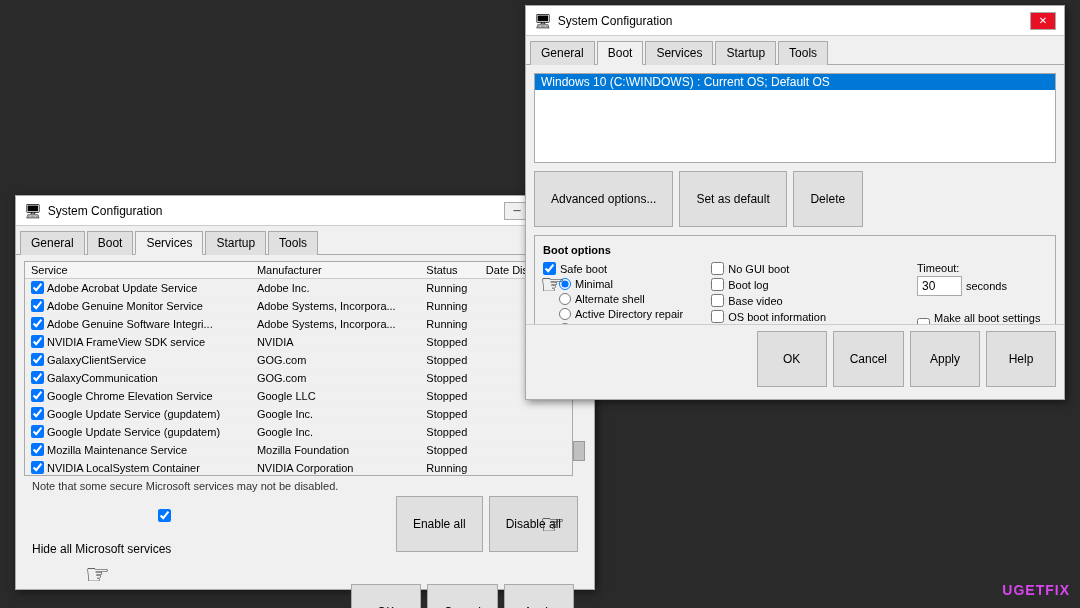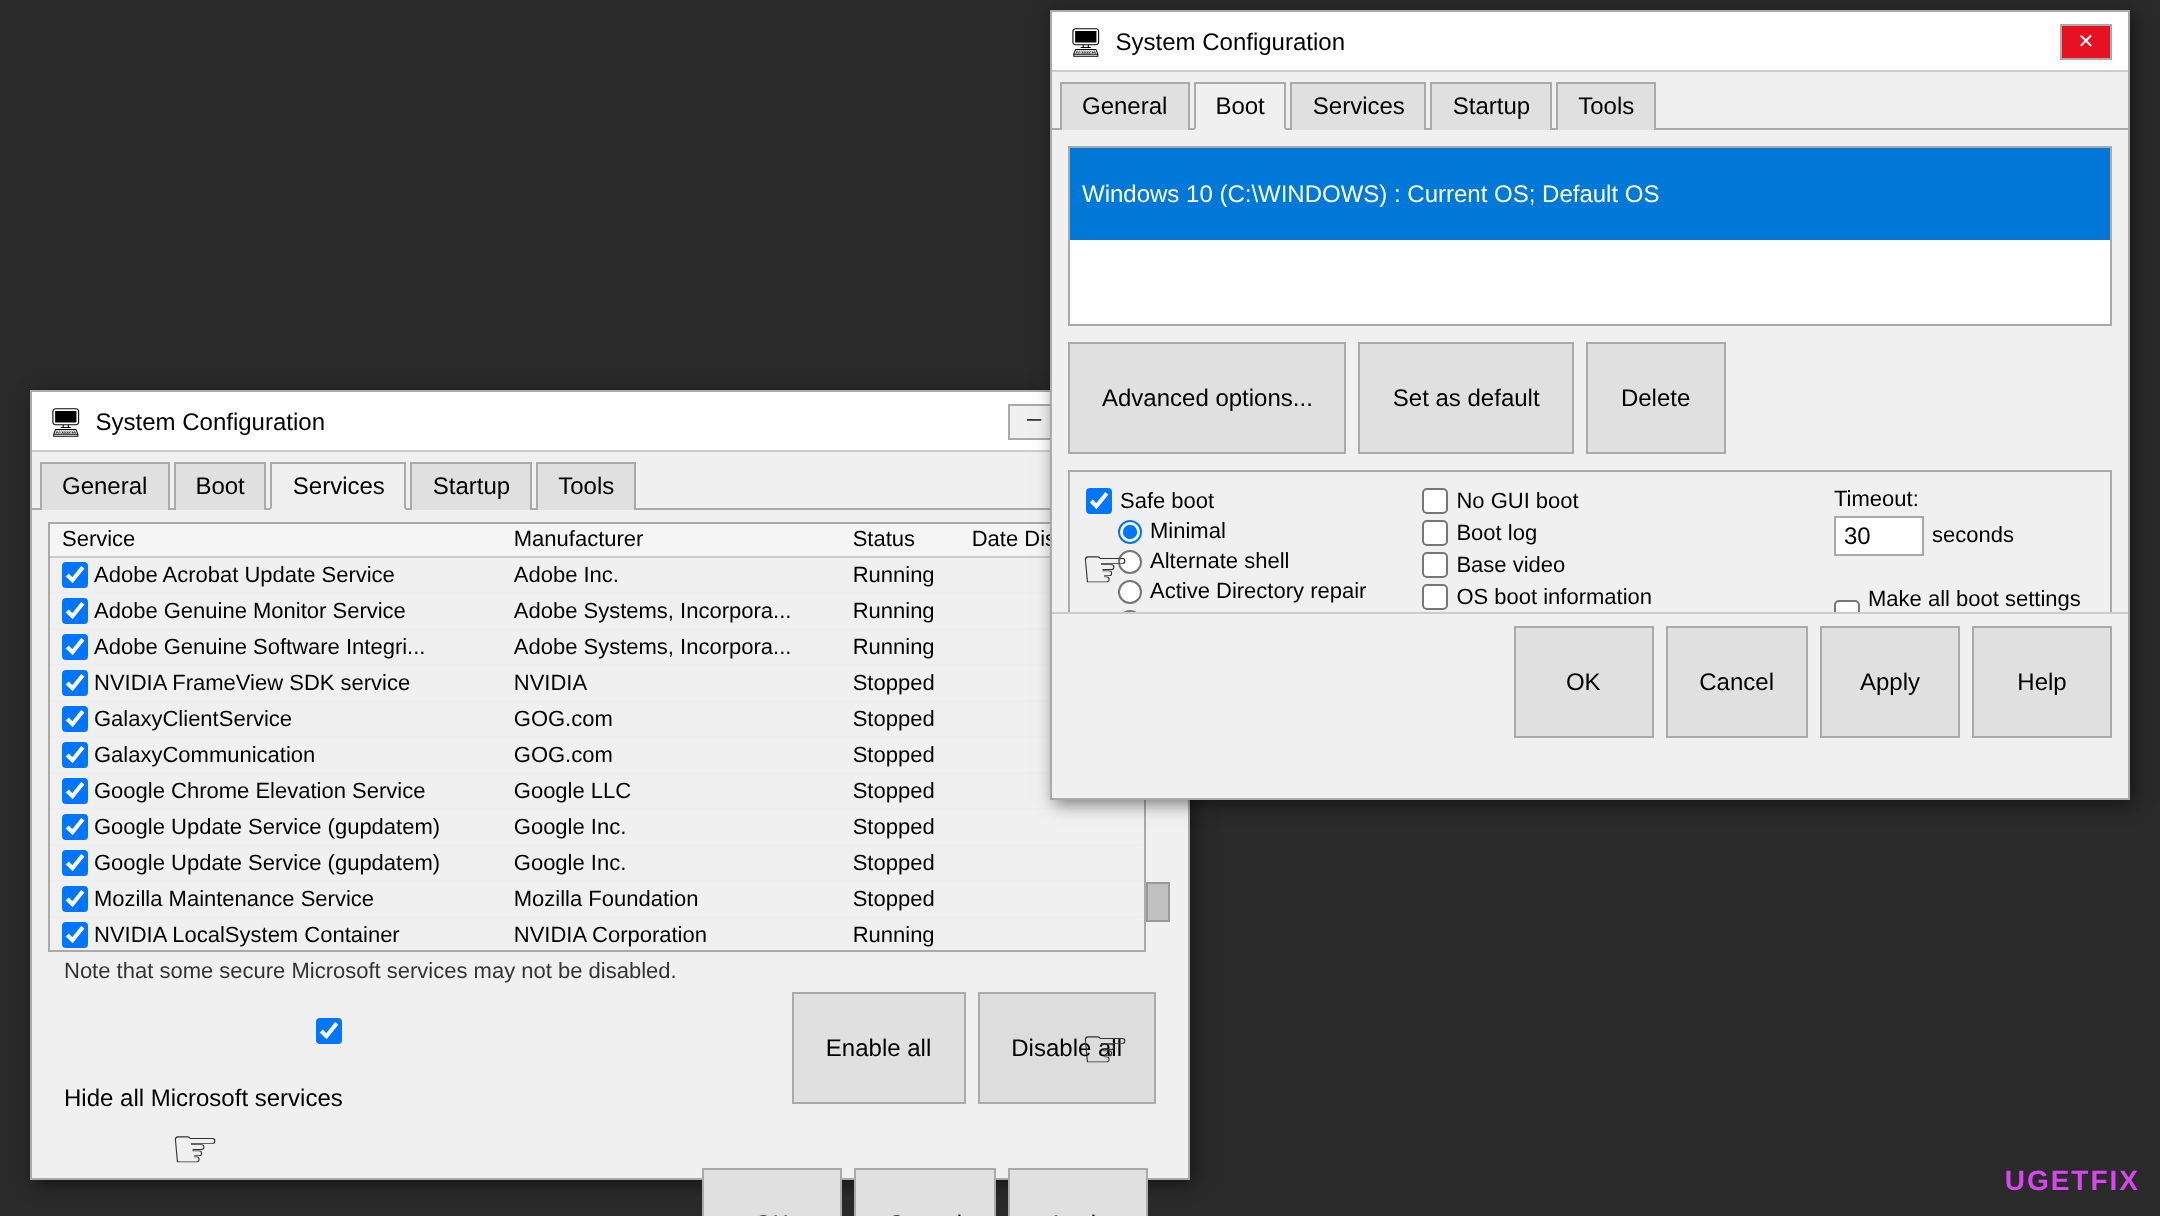--- a/index.html
+++ b/index.html
@@ -190,21 +190,21 @@
     .win2-content {
       padding: 8px;
     }
     .os-list {
       border: 1px solid #aaa;
       height: 90px;
       background: white;
       margin-bottom: 8px;
     }
     .os-item {
-      padding: 16px 6px;
+      padding: 1px 6px;
       background: #0078d7;
       color: white;
       font-size: 12px;
     }
     .btn-row2 {
       display: flex;
       gap: 6px;
       margin-bottom: 8px;
     }
     .boot-options-label {
@@ -461,20 +461,21 @@
   <div class="win2-content" style="position:relative;">
     <div class="os-list">
       <div class="os-item">Windows 10 (C:\WINDOWS) : Current OS; Default OS</div>
     </div>
     <div class="btn-row2">
       <button class="btn">Advanced options...</button>
       <button class="btn">Set as default</button>
       <button class="btn">Delete</button>
     </div>
     <div style="border:1px solid #aaa; padding:8px; margin-bottom:40px; position:relative;">
+      <div class="boot-options-label">Boot options</div>
       <div style="display:flex; gap:8px;">
         <div class="boot-left">
           <div class="check-row2">
             <input type="checkbox" checked="" id="safeboot" style="">
             <label for="safeboot">Safe boot</label>
           </div>
           <div class="radio-row" style="margin-left:16px;">
             <input type="radio" checked="" name="bootmode" id="minimal" style="">
             <label for="minimal">Minimal</label>
           </div>

